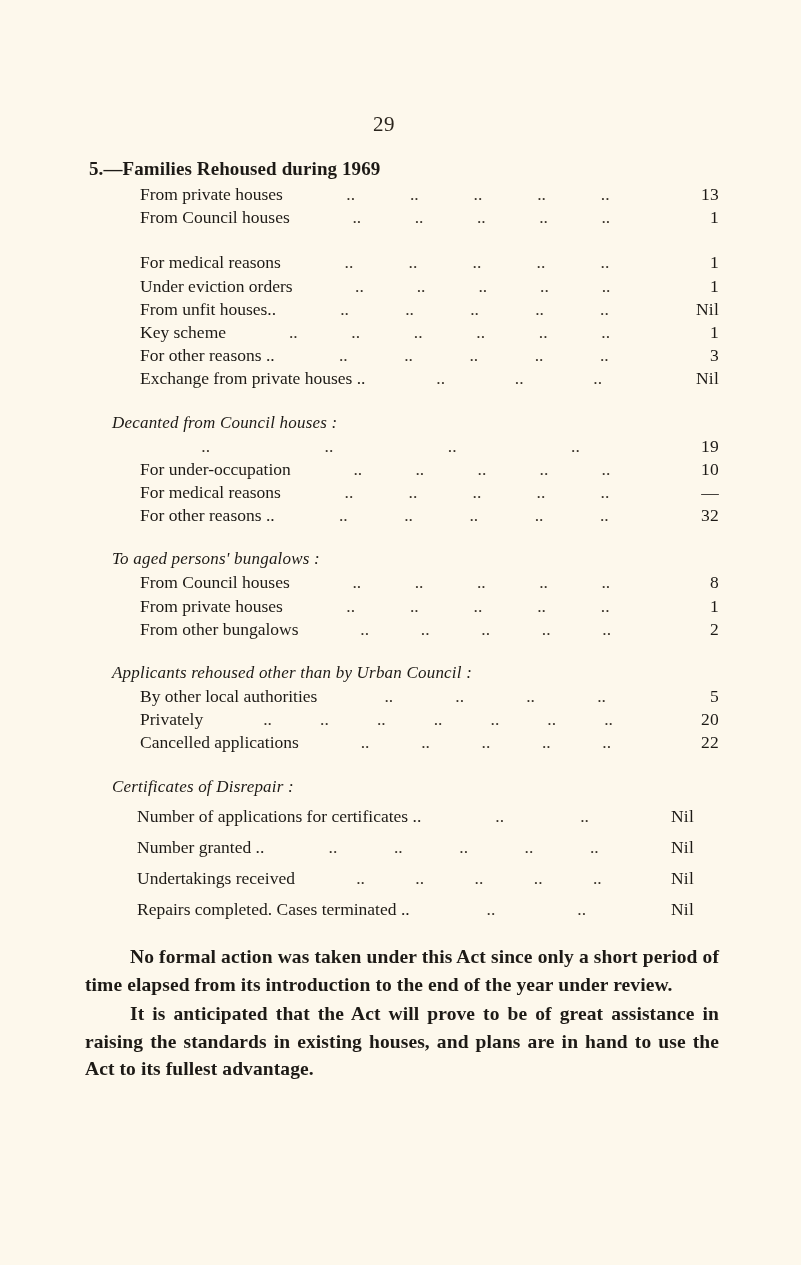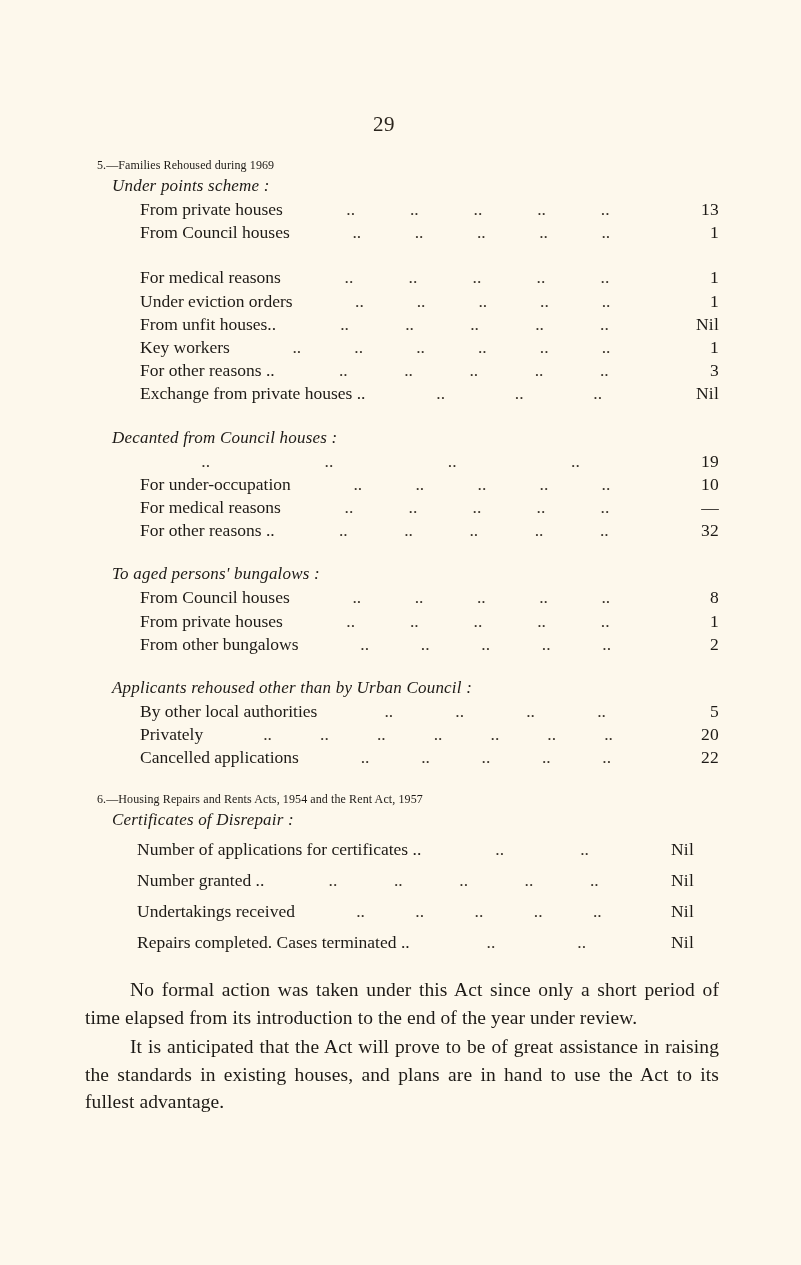--- a/index.html
+++ b/index.html
@@ -38,24 +38,24 @@
   
   .content {
     position: absolute;
     top: 158px;
     left: 85px;
     width: 634px;
   }
 
   
   .sec-heading {
-    font-weight: normal;
-    font-size: 12px;
+    font-weight: bold;
+    font-size: 19px;
     letter-spacing: 0.1px;
-    margin: 0 0 3px 12px;
+    margin: 0 0 3px 4px;
     white-space: nowrap;
   }
   .sec-heading .num {
     margin-right: 0px;
   }
 
   
   .sub-heading {
     font-style: italic;
     font-size: 17px;
@@ -122,36 +122,36 @@
   }
 
   
   .para {
     font-size: 19.5px;
     line-height: 27.5px;
     text-align: justify;
     text-indent: 45px;
     margin: 0 0 2px 0;
     letter-spacing: 0.1px;
+    font-weight: bold;
   }
   .para:last-child { margin-bottom: 0; }
 </style>
 </head>
 <body>
 
 <div class="page">
 
   <div class="folio">29</div>
 
   <div class="content">
     <div id="sections-root">
         <div class="section">
           <div class="sec-heading"><span class="num">5.—</span><span>Families Rehoused during 1969</span></div>
           <div class="group">
-            <div class="sub-heading">Under points scheme :</div>
             <div class="items">
               <div class="row">
                 <span class="label">From private houses</span>
                 <span class="leaders" style="display: flex; justify-content: space-around; align-items: baseline;">
                   <i>..</i>
                   <i>..</i>
                   <i>..</i>
                   <i>..</i>
                   <i>..</i>
                 </span>
@@ -199,21 +199,21 @@
                 <span class="leaders" style="display: flex; justify-content: space-around; align-items: baseline;">
                   <i>..</i>
                   <i>..</i>
                   <i>..</i>
                   <i>..</i>
                   <i>..</i>
                 </span>
                 <span class="value">Nil</span>
               </div>
               <div class="row">
-                <span class="label">Key workers</span>
+                <span class="label">Key scheme</span>
                 <span class="leaders" style="display: flex; justify-content: space-around; align-items: baseline;">
                   <i>..</i>
                   <i>..</i>
                   <i>..</i>
                   <i>..</i>
                   <i>..</i>
                   <i>..</i>
                 </span>
                 <span class="value">1</span>
               </div>
@@ -358,21 +358,20 @@
                   <i>..</i>
                   <i>..</i>
                   <i>..</i>
                 </span>
                 <span class="value">22</span>
               </div>
             </div>
           </div>
         </div>
         <div class="section sec6" style="margin-top: 10px;">
-          <div class="sec-heading"><span class="num">6.—</span><span>Housing Repairs and Rents Acts, 1954 and the Rent Act, 1957</span></div>
           <div class="group">
             <div class="sub-heading">Certificates of Disrepair :</div>
             <div class="items">
               <div class="row">
                 <span class="label">Number of applications for certificates ..</span>
                 <span class="leaders" style="display: flex; justify-content: space-around; align-items: baseline;">
                   <i>..</i>
                   <i>..</i>
                 </span>
                 <span class="value">Nil</span>

